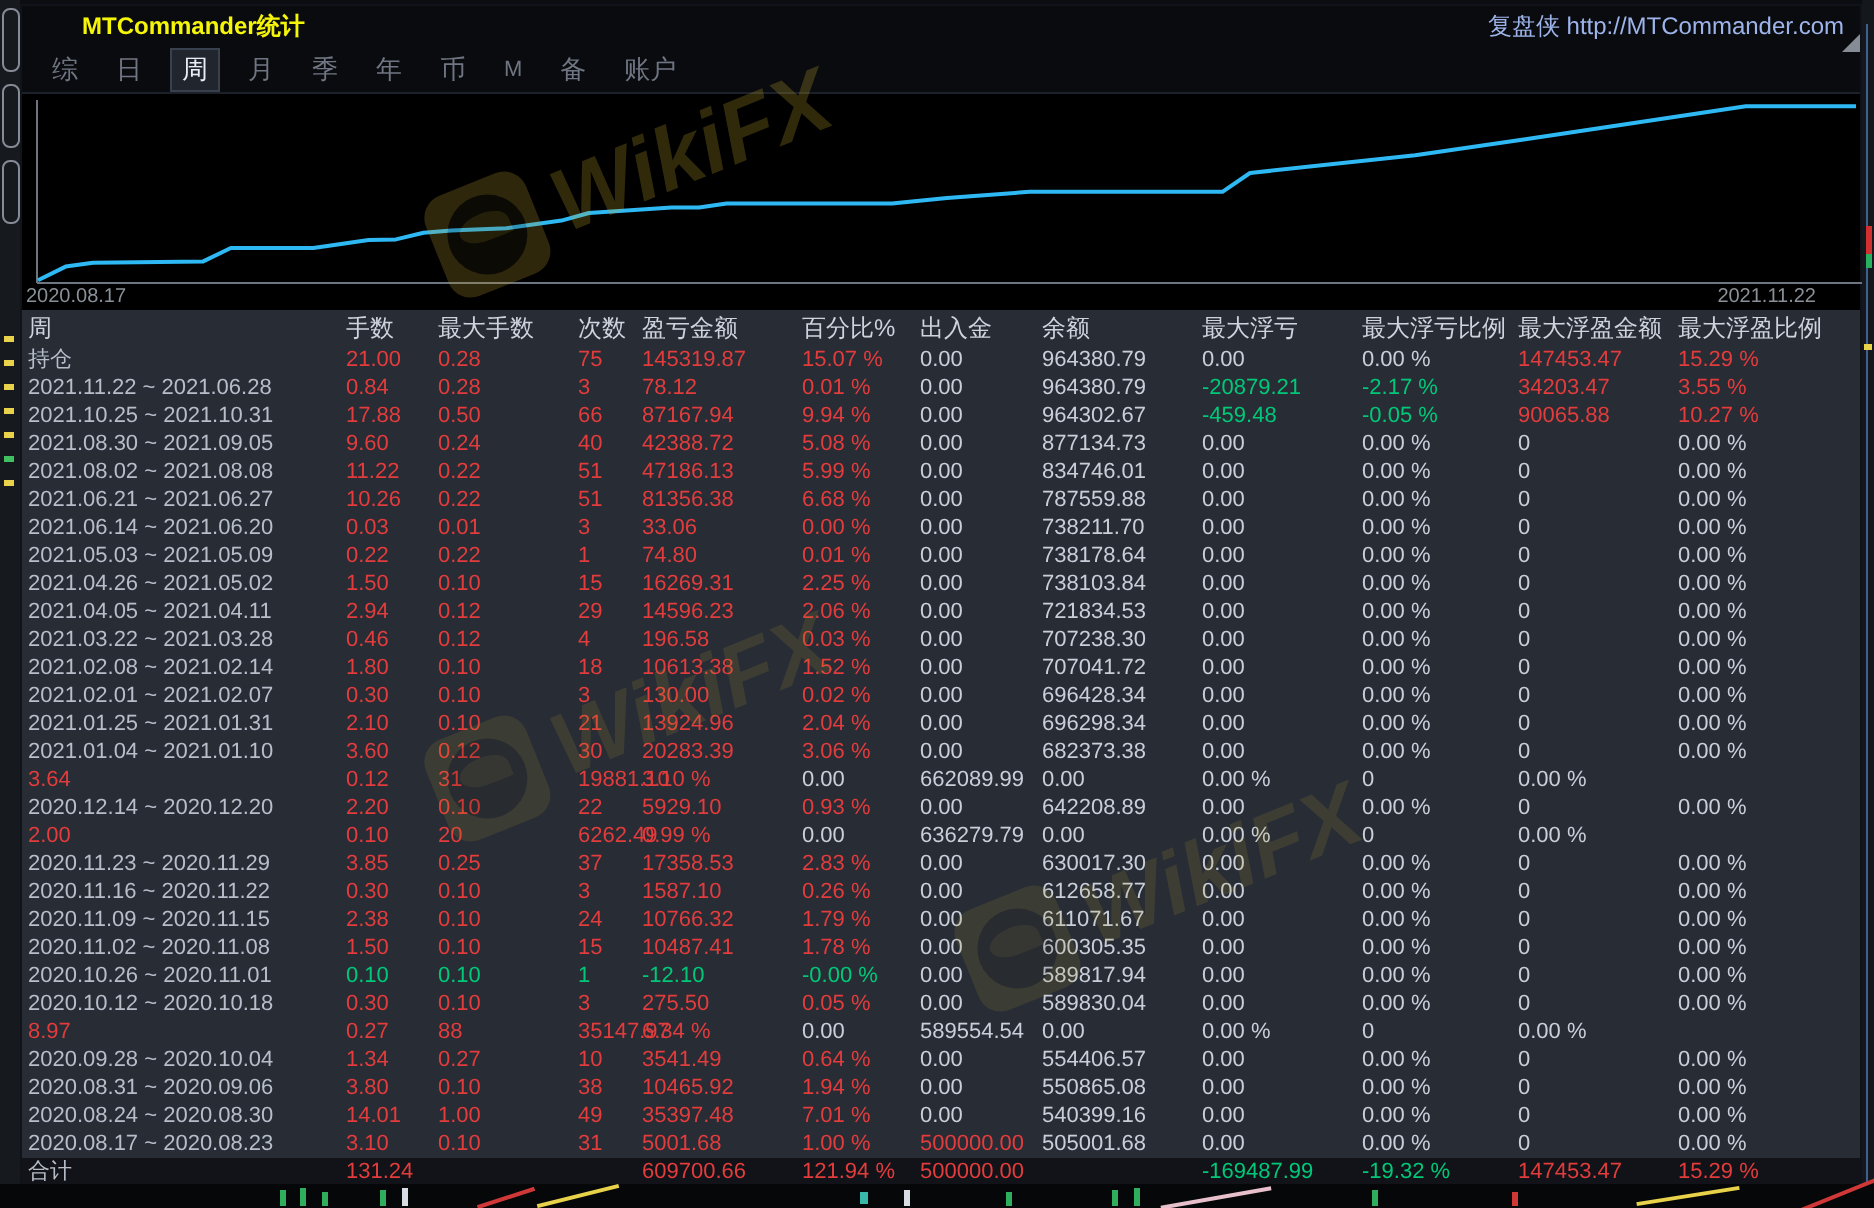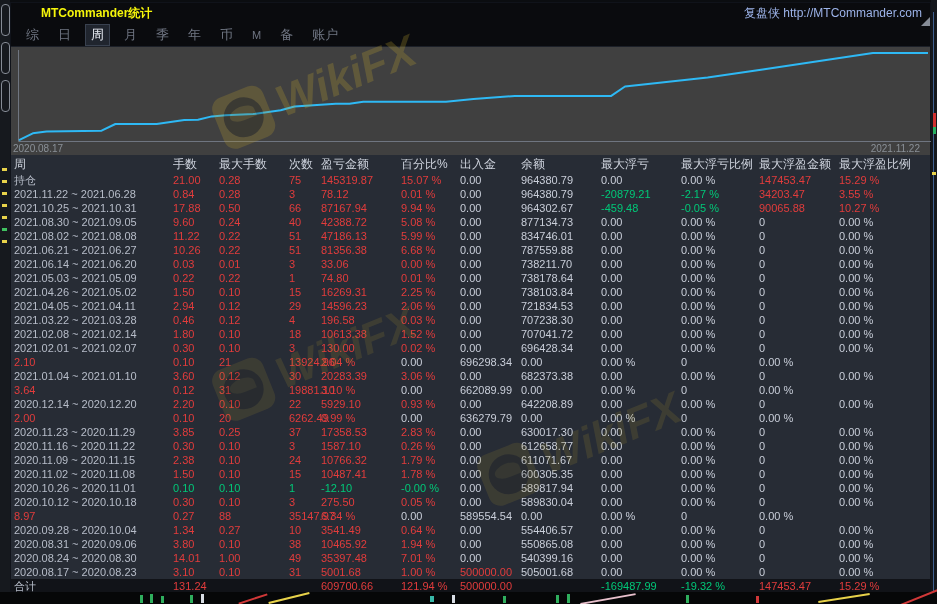--- a/index.html
+++ b/index.html
@@ -19,24 +19,24 @@
   .window { position:absolute; left:10px; top:2px; width:921px; height:590px; background:#272c35; border:1px solid #10131a; z-index:2; }
   .titlebar { height:20px; background:#0a0b0e; display:flex; justify-content:space-between; align-items:center; padding:0 8px 0 18px; }
   .title { color:#f5f50a; font-weight:bold; font-size:12px;padding-left:12px; }
   .brand { color:#9db4ea; font-size:12px; cursor:pointer; }
   .menubar { height:24px; background:#0a0b0e; border-bottom:1px solid #1c2028; display:flex; align-items:center; gap:9px; padding-left:10px; font-size:13px; color:#6f7582; }
   .menu-item { padding:1px 5px; }
   .menu-item.active { color:#e9edf4; border:1px solid #39414f; background:#20252e; }
   .menu-item.small { font-size:11px; }
 
   
-  .chart { position:relative; height:108px; background:#404040; }
+  .chart { position:relative; height:108px; background:#000000; }
   .chart svg { position:absolute; left:0; top:0; }
   .xlabel { position:absolute; bottom:1px; font-size:10px; color:#8a9097; }
-  .xlabel.l { left:2px; } .xlabel.r { right:10px; }
+  .xlabel.l { left:2px; } .xlabel.r { right:22px; }
   .grip { position:absolute; right:0; top:14px; width:0; height:0; border-left:9px solid transparent; border-bottom:9px solid #868c96; }
 
   
   .wm { position:absolute; display:flex; align-items:center; gap:10px; transform:rotate(-22deg); pointer-events:none; z-index:5; }
   .wm-logo { width:54px; height:54px; border-radius:12px; background:#b89b2e; position:relative; }
   .wm-logo::after { content:""; position:absolute; inset:7px; border-radius:50%; background:#2e2a10; }
   .wm-logo::before { content:""; position:absolute; left:14px; top:16px; width:26px; height:14px; border-radius:50% 50% 0 50%; background:#8f7c22; z-index:1; }
   .wm-text { font-size:44px; font-weight:bold; font-style:italic; color:#c0a62e; }
 
   
@@ -299,20 +299,21 @@
         <span class="c-red">130.00</span>
         <span class="c-red">0.02 %</span>
         <span class="c-dim">0.00</span>
         <span class="c-dim">696428.34</span>
         <span class="c-dim">0.00</span>
         <span class="c-dim">0.00 %</span>
         <span class="c-dim">0</span>
         <span class="c-dim">0.00 %</span>
       </div>
       <div class="trow">
+        <span class="c-date">2021.01.25 ~ 2021.01.31</span>
         <span class="c-red">2.10</span>
         <span class="c-red">0.10</span>
         <span class="c-red">21</span>
         <span class="c-red">13924.96</span>
         <span class="c-red">2.04 %</span>
         <span class="c-dim">0.00</span>
         <span class="c-dim">696298.34</span>
         <span class="c-dim">0.00</span>
         <span class="c-dim">0.00 %</span>
         <span class="c-dim">0</span>

